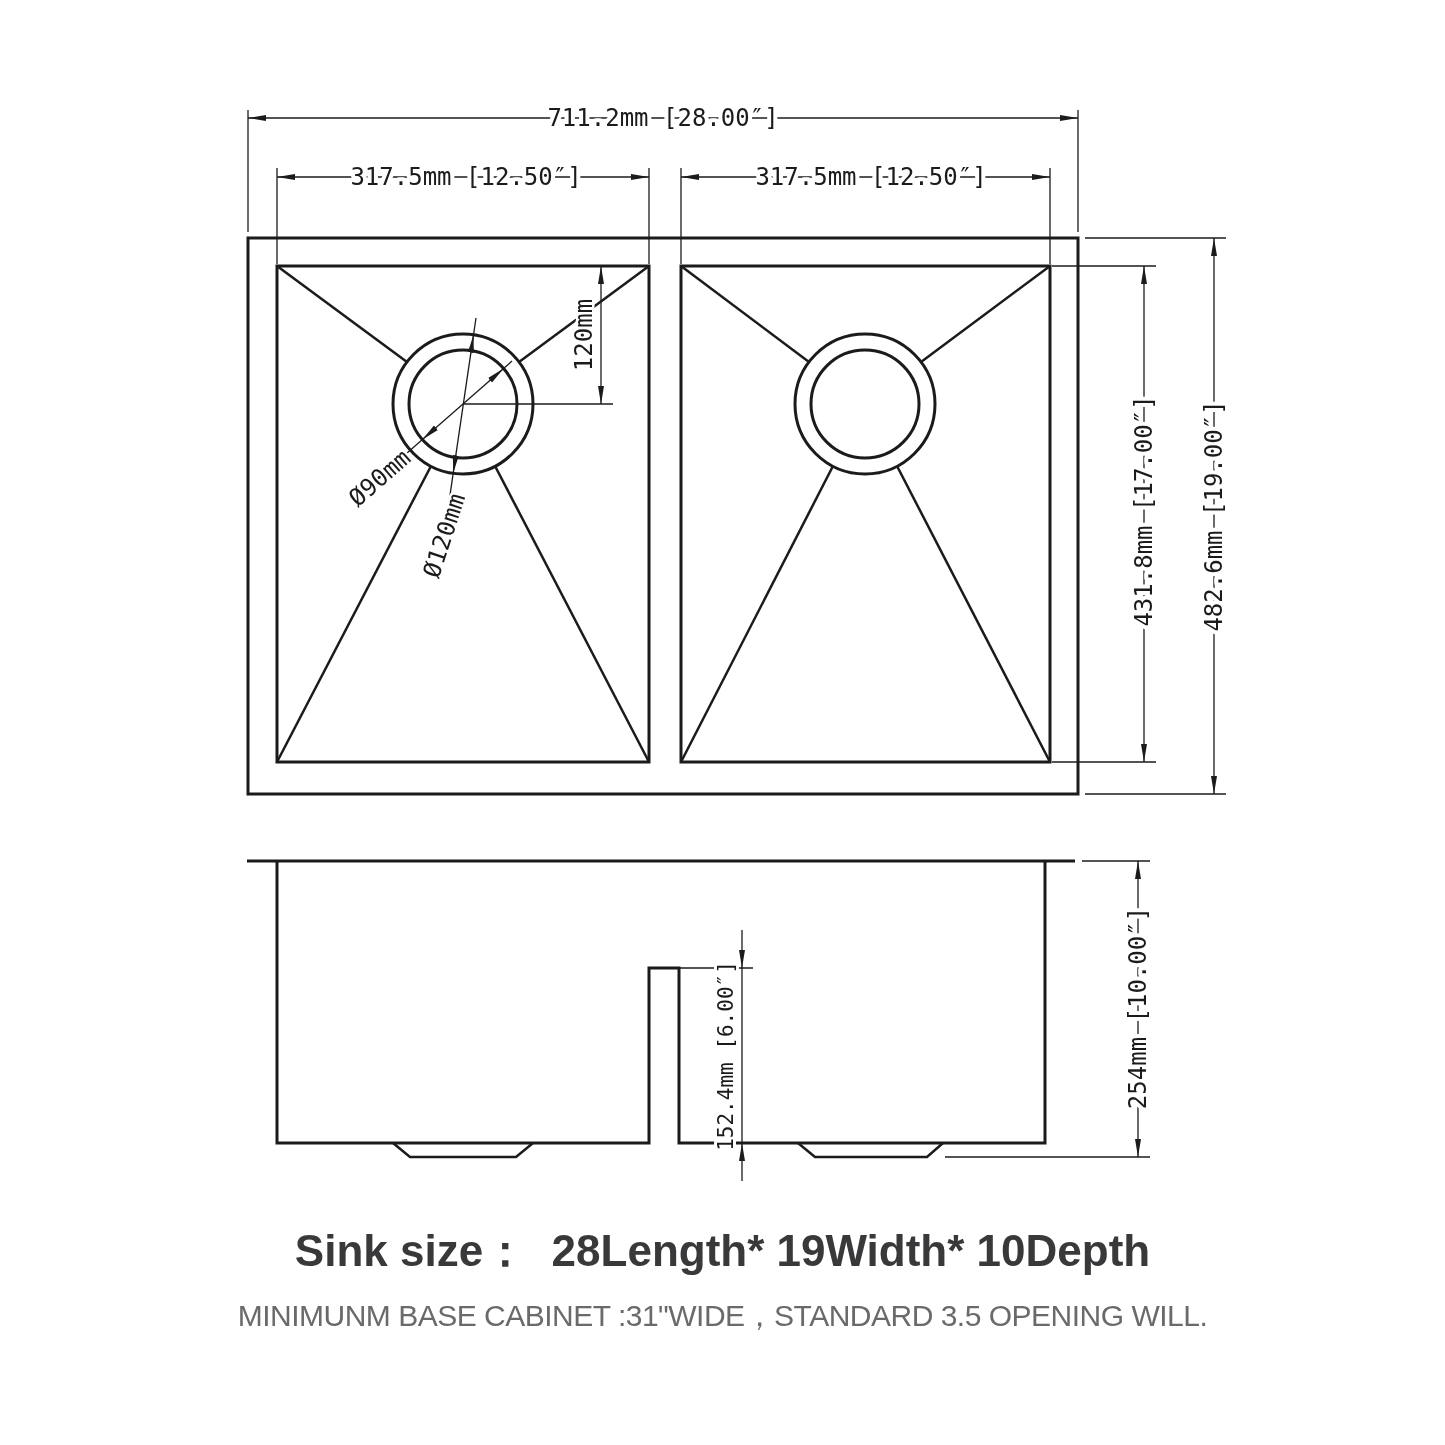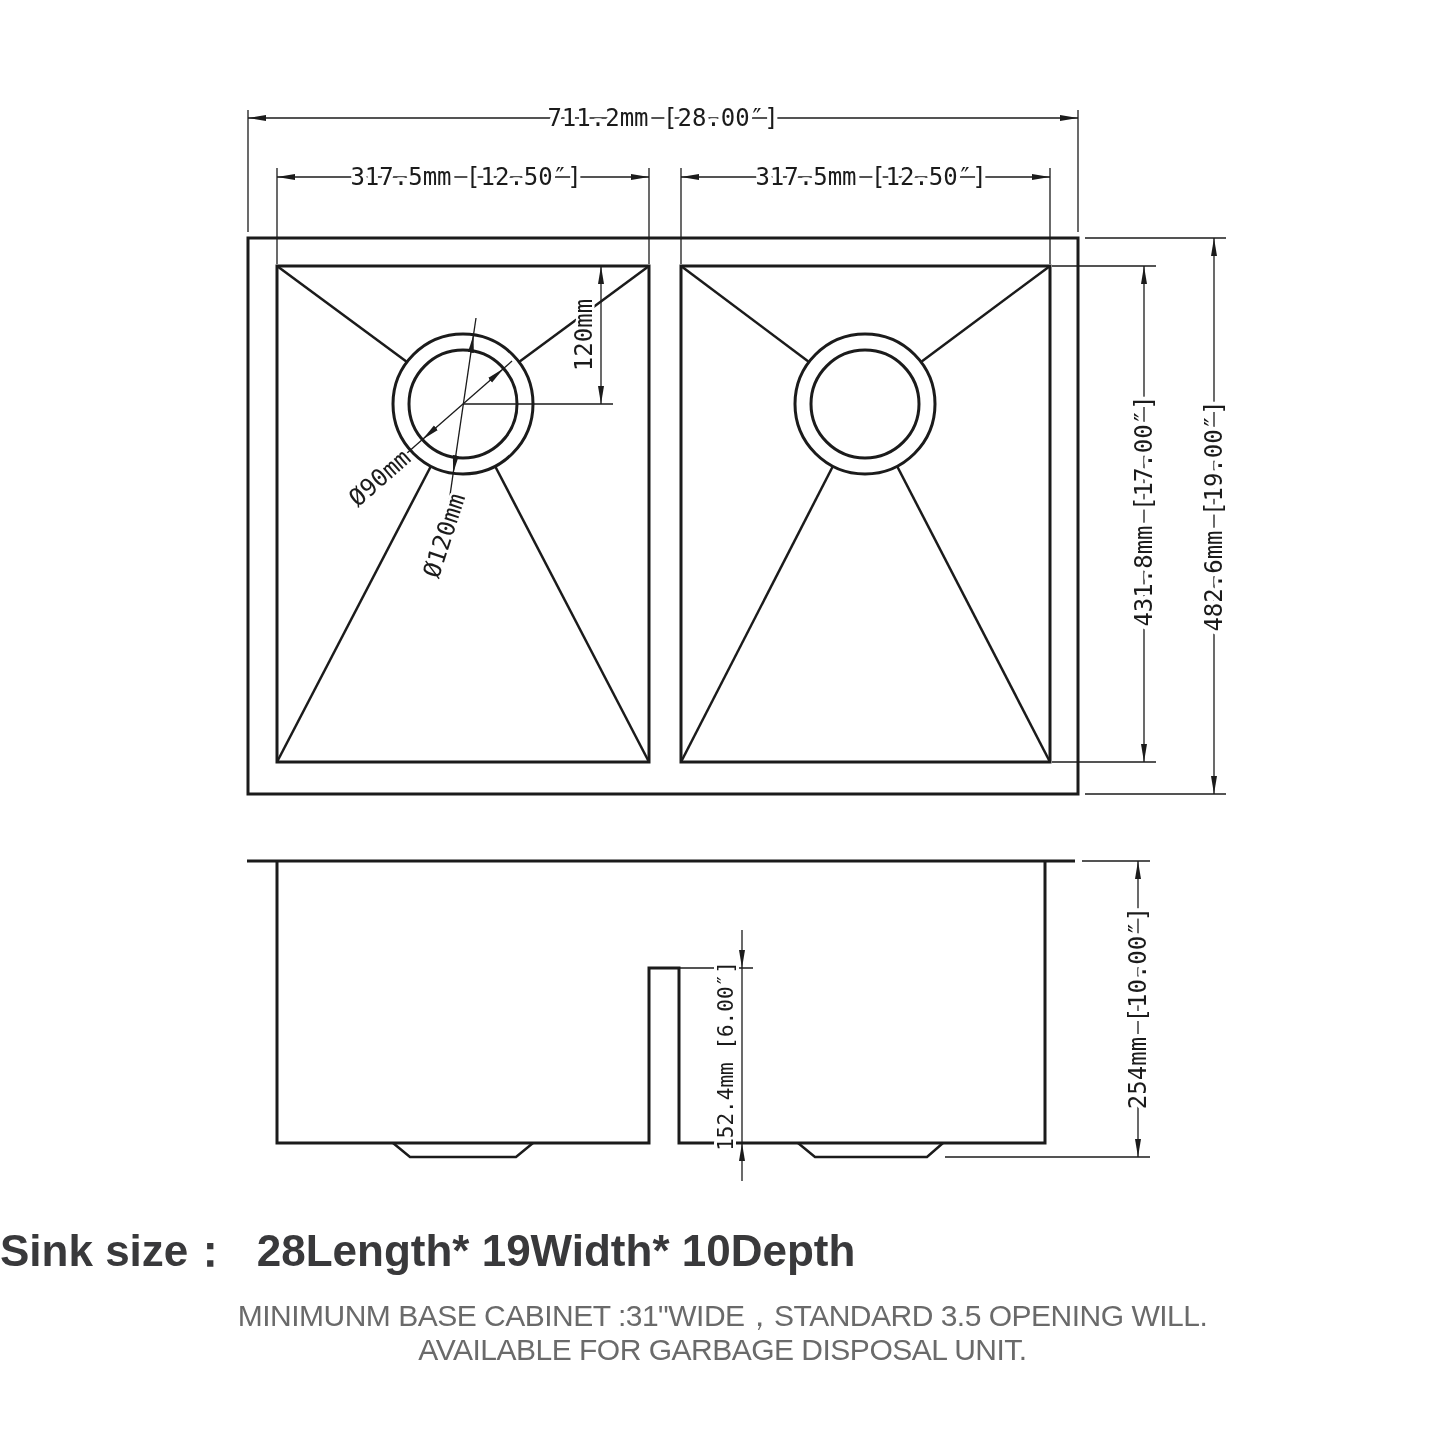--- a/index.html
+++ b/index.html
@@ -40,21 +40,21 @@
   }
   .dim-free {
     stroke-width: 5px;
   }
   
   .caption-title {
     position: absolute;
     left: 0;
     top: 1222px;
     width: 1445px;
-    text-align: left;
+    text-align: center;
     font-size: 44px;
     font-weight: bold;
     color: #39393b;
     white-space: pre;
     letter-spacing: 0px;
   }
   .caption-note {
     position: absolute;
     left: 0;
     width: 1445px;
@@ -184,14 +184,13 @@
       <text class="dim dim-free" transform="translate(592,335) rotate(-90)">120mm</text>
       <text class="dim dim-free" transform="translate(385,484) rotate(-41)">Ø90mm</text>
       <text class="dim dim-free" transform="translate(452,538) rotate(-72)">Ø120mm</text>
       <text class="dim dim-small" transform="translate(733,1056) rotate(-90)">152.4mm [6.00″]</text>
       <text class="dim" transform="translate(1146,1008) rotate(-90)">254mm [10.00″]</text>
     </g>
   </svg>
 
   <div class="caption-title">Sink size：  28Length* 19Width* 10Depth</div>
   <div class="caption-note line1">MINIMUNM BASE CABINET :31"WIDE，STANDARD 3.5 OPENING WILL.</div>
-  <div class="caption-note line2">AVAILABLE FOR GARBAGE DISPOSAL UNIT.</div>
 </div>
 
 </body></html>

